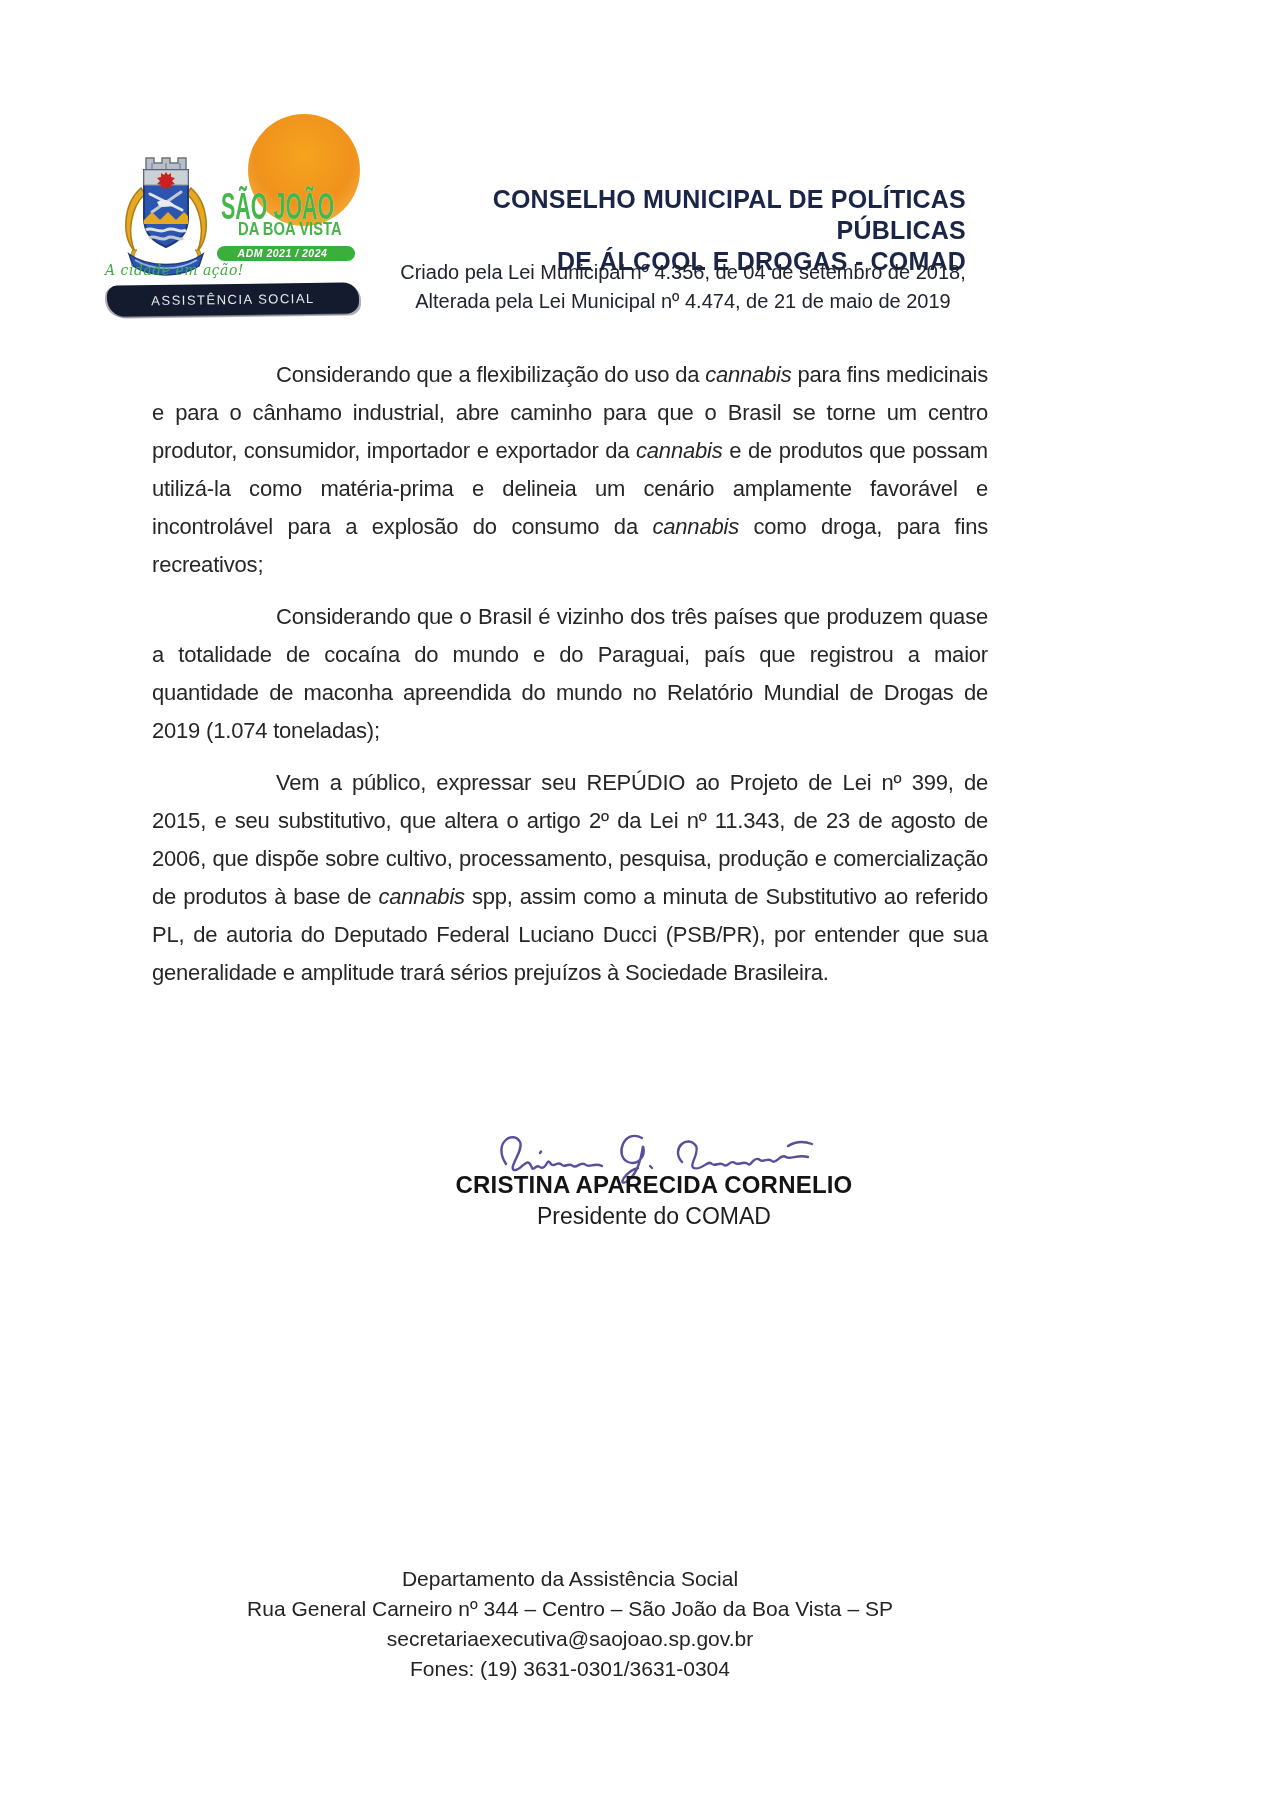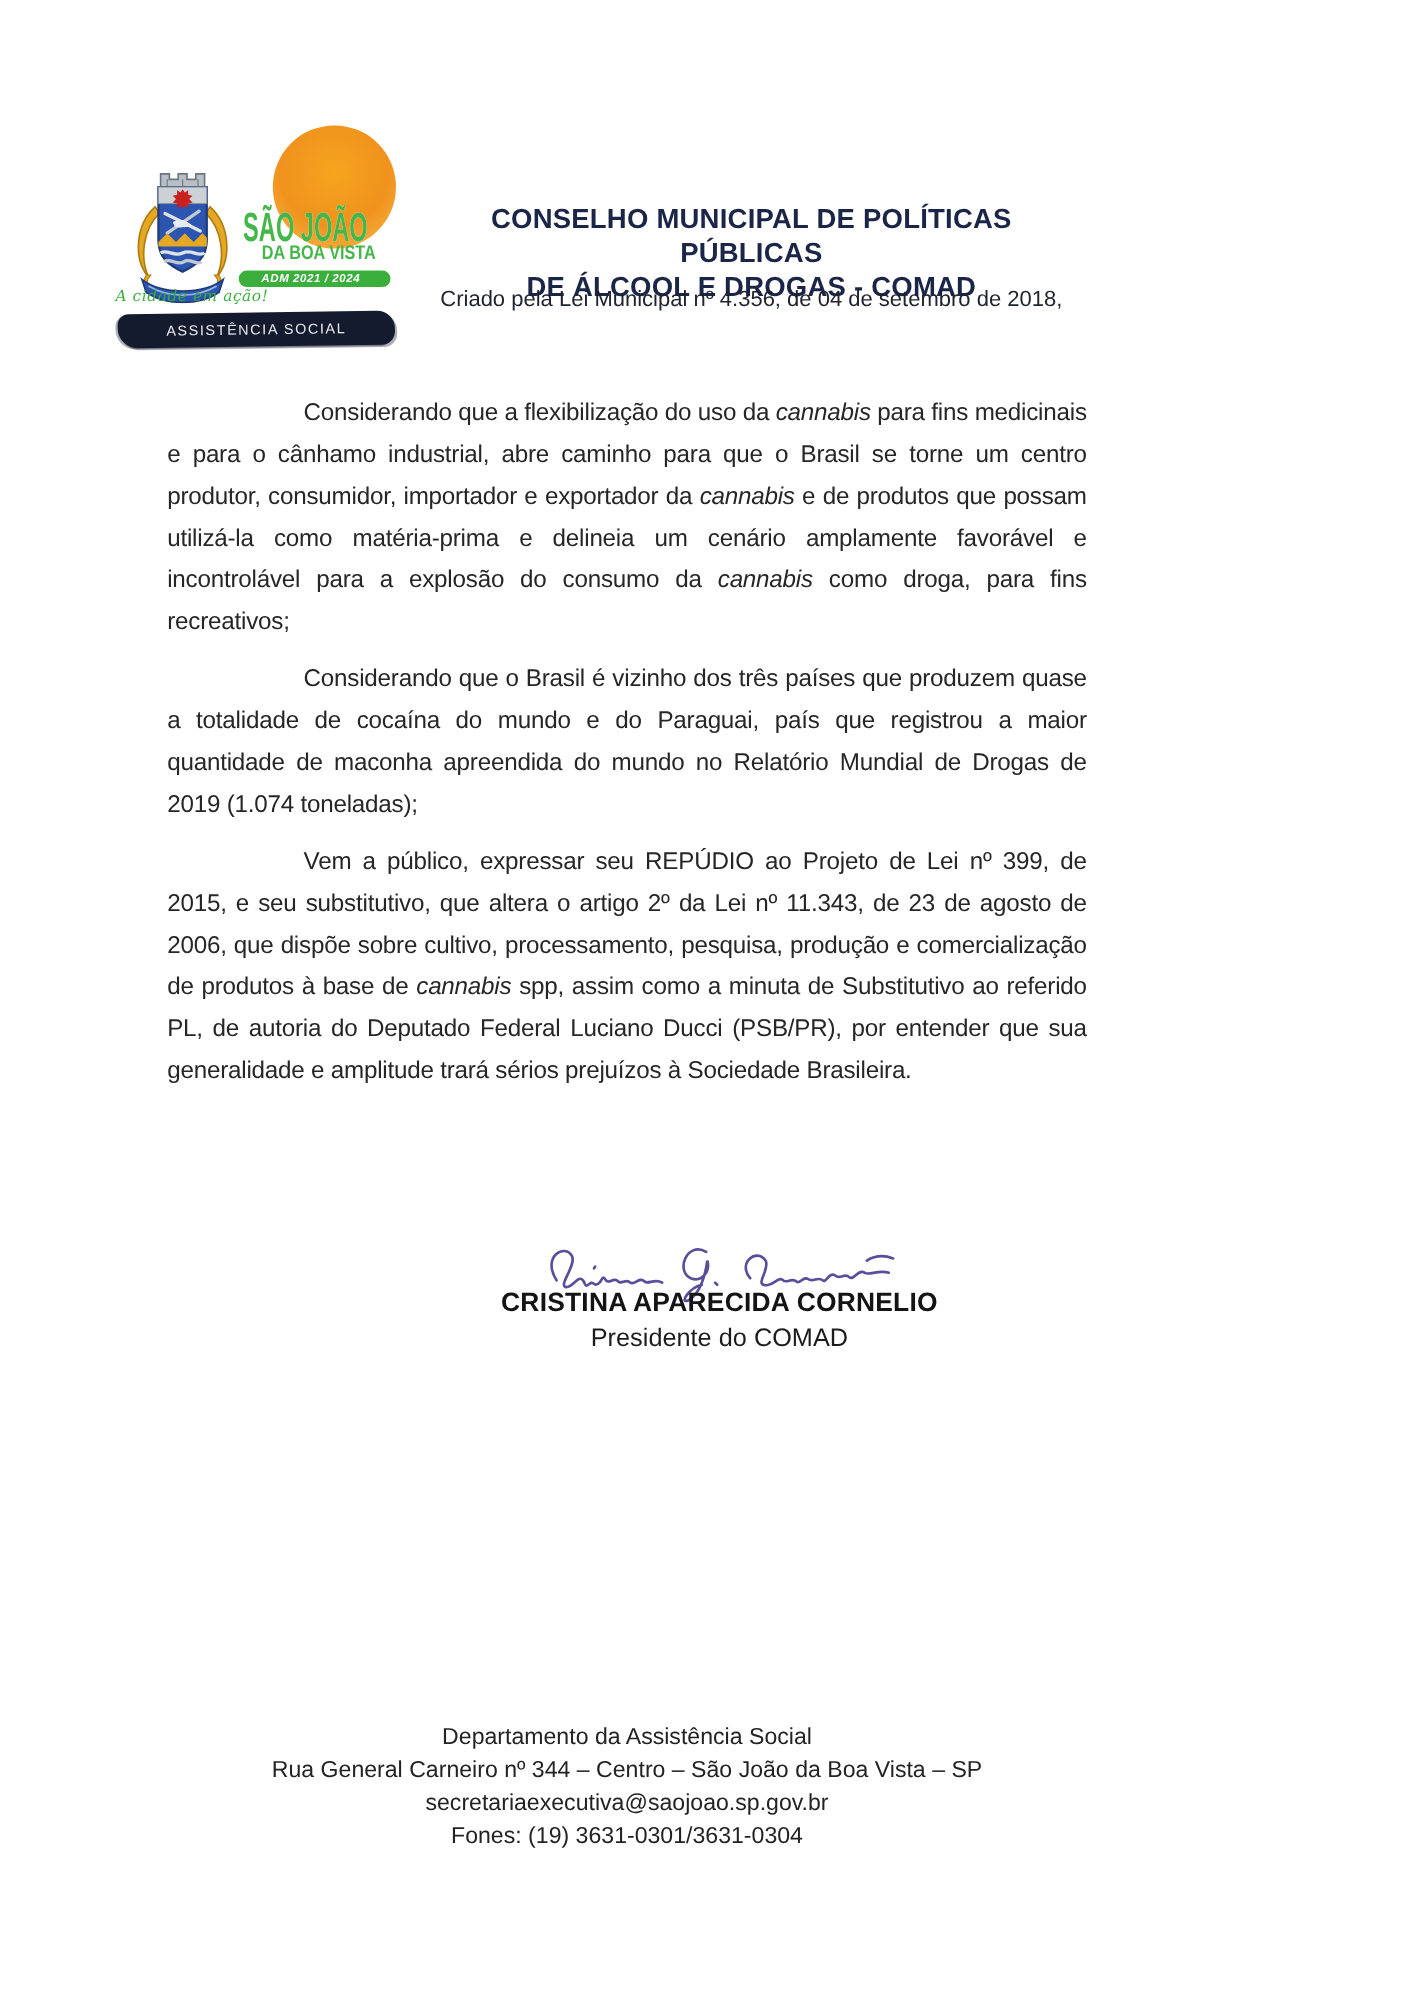--- a/index.html
+++ b/index.html
@@ -34,21 +34,21 @@
     font-style:italic;font-size:14px;color:var(--green_dark,#3aaf3c);
     font-family:"DejaVu Serif",serif;letter-spacing:.5px;
   }
   .dept{
     position:absolute;left:2px;top:188px;width:252px;height:31px;
     background:var(--banner,#141b2e);color:#e8e9ee;border-radius:10px 16px 12px 18px;
     transform:rotate(-.8deg);display:flex;align-items:center;justify-content:center;
     font-size:13px;letter-spacing:1.5px;box-shadow:2px 2px 0 rgba(20,27,46,.35), -2px 1px 0 rgba(20,27,46,.35);
   }
   
-  .title-block{position:absolute;left:400px;top:184px;width:566px;text-align:center;}
+  .title-block{position:absolute;left:400px;top:184px;width:566px;text-align:right;}
   .title{font-weight:bold;font-size:25px;line-height:31px;color:var(--navy,#1b2547);letter-spacing:.2px;}
   .subtitle-block{position:absolute;left:400px;top:258px;width:566px;text-align:center;}
   .subtitle{font-size:20px;line-height:29px;color:#20242e;}
   
   .doc-body{position:absolute;left:152px;top:356px;width:836px;}
   .doc-body p{
     margin:0 0 14px 0;text-align:justify;text-indent:124px;
     font-size:22px;line-height:38px;color:var(--ink,#262626);letter-spacing:-.2px;
   }
   .doc-body p span.it{font-style:italic;}
@@ -103,20 +103,21 @@
   <div class="slogan">A cidade em ação!</div>
   <div class="dept">ASSISTÊNCIA SOCIAL</div>
 </div>
 
 <div class="title-block">
   <div class="title">CONSELHO MUNICIPAL DE POLÍTICAS PÚBLICAS</div>
   <div class="title">DE ÁLCOOL E DROGAS - COMAD</div>
 </div>
 <div class="subtitle-block">
   <div class="subtitle">Criado pela Lei Municipal nº 4.356, de 04 de setembro de 2018,</div>
+  <div class="subtitle">Alterada pela Lei Municipal nº 4.474, de 21 de maio de 2019</div>
 </div>
 
 <div class="doc-body">
   <p><span>Considerando que a flexibilização do uso da </span><span class="it">cannabis</span><span> para fins medicinais e para o cânhamo industrial, abre caminho para que o Brasil se torne um centro produtor, consumidor, importador e exportador da </span><span class="it">cannabis</span><span> e de produtos que possam utilizá-la como matéria-prima e delineia um cenário amplamente favorável e incontrolável para a explosão do consumo da </span><span class="it">cannabis</span><span> como droga, para fins recreativos;</span></p>
   <p><span>Considerando que o Brasil é vizinho dos três países que produzem quase a totalidade de cocaína do mundo e do Paraguai, país que registrou a maior quantidade de maconha apreendida do mundo no Relatório Mundial de Drogas de 2019 (1.074 toneladas);</span></p>
   <p><span>Vem a público, expressar seu REPÚDIO ao Projeto de Lei nº 399, de 2015, e seu substitutivo, que altera o artigo 2º da Lei nº 11.343, de 23 de agosto de 2006, que dispõe sobre cultivo, processamento, pesquisa, produção e comercialização de produtos à base de </span><span class="it">cannabis</span><span> spp, assim como a minuta de Substitutivo ao referido PL, de autoria do Deputado Federal Luciano Ducci (PSB/PR), por entender que sua generalidade e amplitude trará sérios prejuízos à Sociedade Brasileira.</span></p>
 </div>
 
 <div class="sig-wrap">
   <svg class="sig-script" viewBox="0 0 386 66" fill="none" stroke="#4a3f92" stroke-width="2.4" stroke-linecap="round" opacity=".92">

